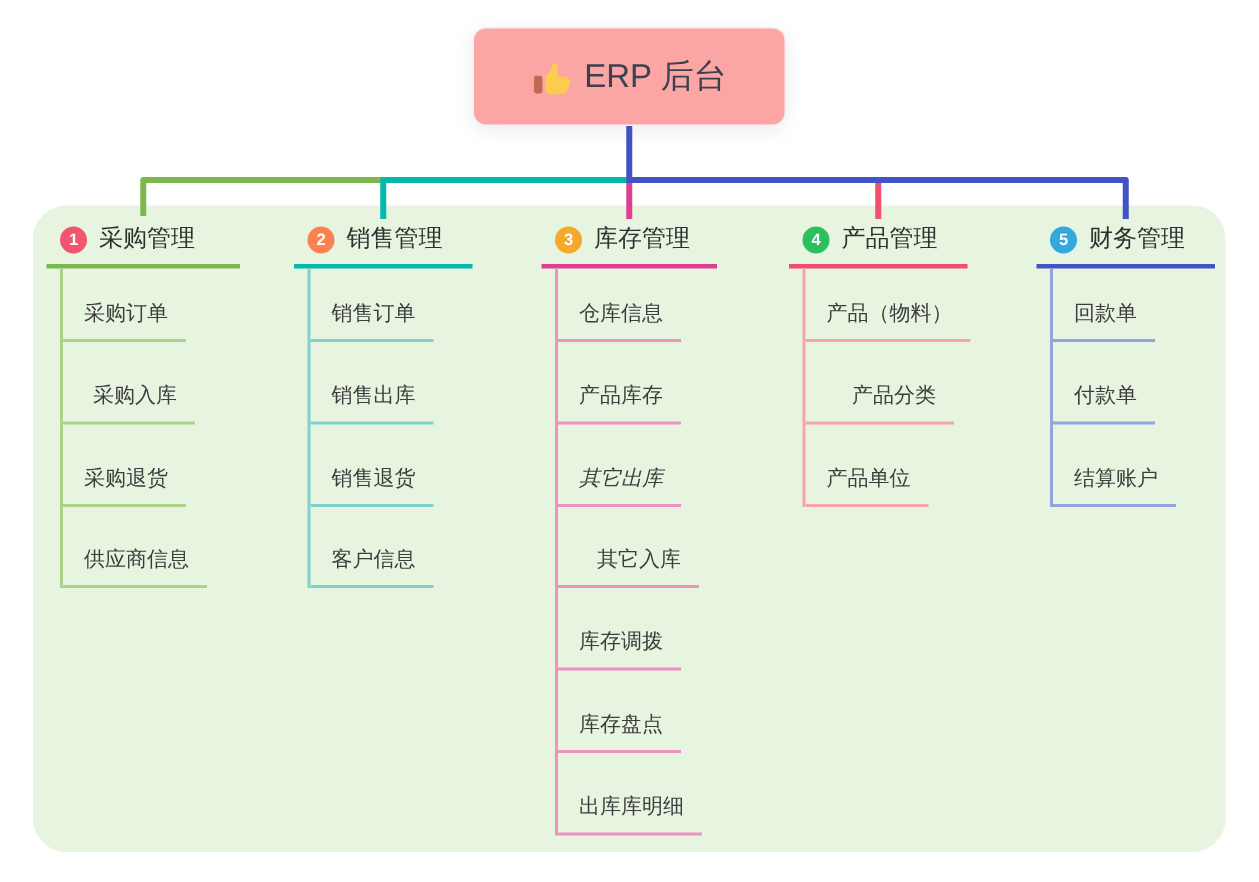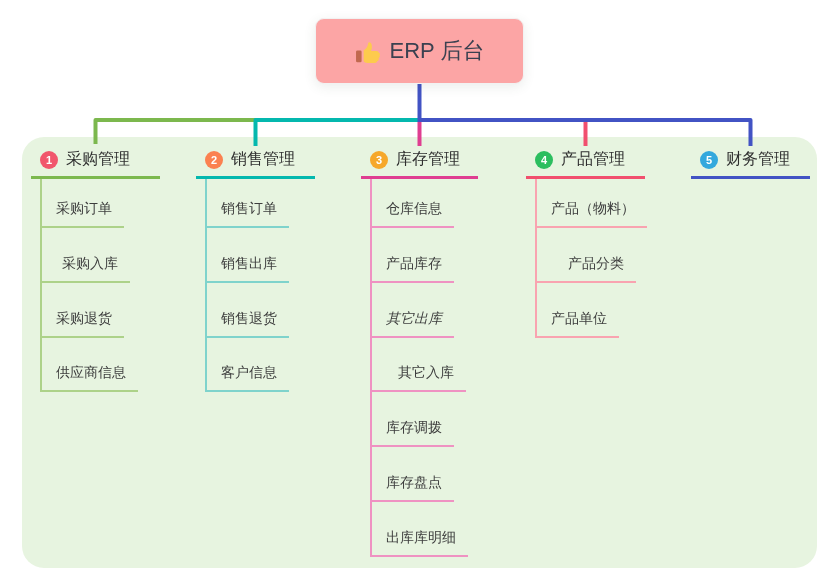--- a/index.html
+++ b/index.html
@@ -163,15 +163,28 @@
     <span class="child-label">产品单位</span>
   </div>
 </div>
   </div>
 
   <div class="branch" style="left: 691px;">
     <div class="branch-header" style="width: 119px; border-bottom-color: rgb(66, 83, 196);">
       <span class="badge" style="background: rgb(51, 168, 221);">5</span>
       <span class="branch-label">财务管理</span>
     </div>
+    <div class="children" style="border-left-color: rgb(148, 165, 219);">
+  <div class="child" style="border-bottom-color: rgb(148, 165, 219);">
+    <span class="child-label">回款单</span>
+  </div>
+
+  <div class="child" style="border-bottom-color: rgb(148, 165, 219);">
+    <span class="child-label">付款单</span>
+  </div>
+
+  <div class="child" style="border-bottom-color: rgb(148, 165, 219);">
+    <span class="child-label">结算账户</span>
+  </div>
+</div>
   </div>
 </div>
 </div>
 
 </body></html>

